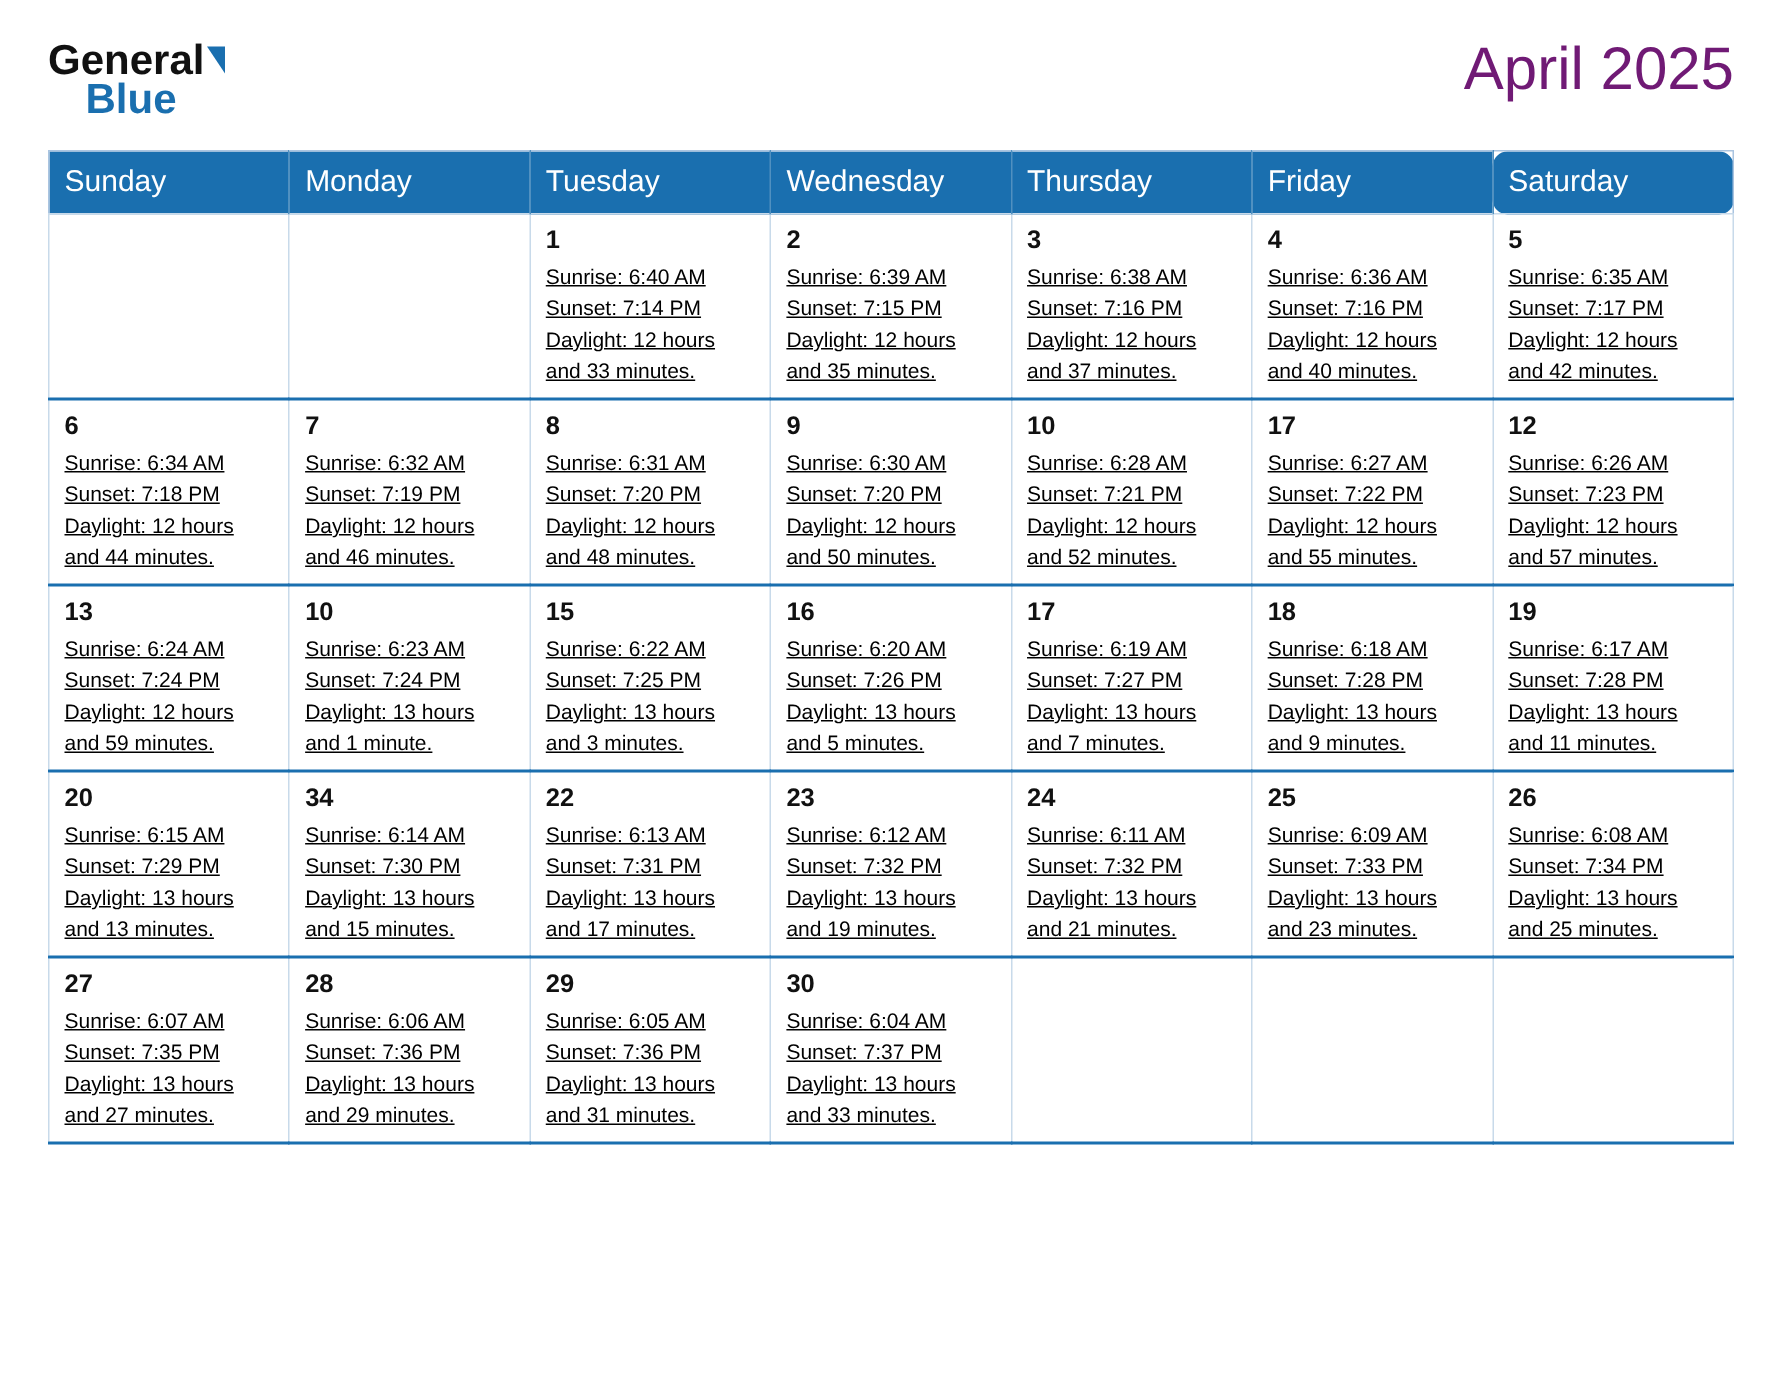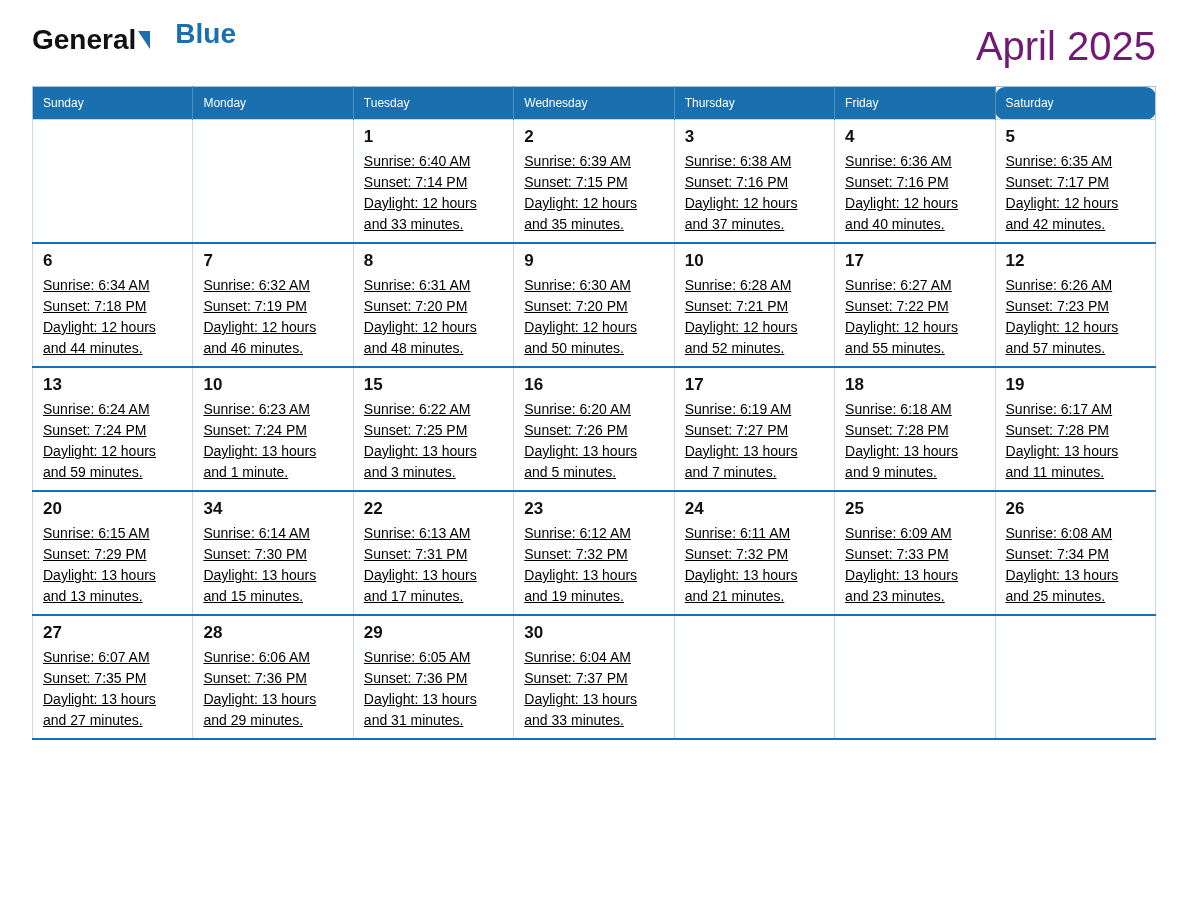--- a/index.html
+++ b/index.html
@@ -35,21 +35,21 @@
     .calendar {
       width: 100%;
       border-collapse: collapse;
       border: 1px solid #aac4e0;
     }
     .calendar thead tr th {
       background-color: #1a6faf;
       color: #fff;
       padding: 9px 10px;
       text-align: left;
-      font-size: 12px;
+      font-size: 20px;
       font-weight: normal;
       border-right: 1px solid #5090c0;
     }
     .calendar thead tr th:last-child { border-right: none; border-radius: 10px; }
     .calendar tbody tr td {
       border: 1px solid #c8daea;
       vertical-align: top;
       padding: 7px 10px;
       width: 14.28%;
       min-height: 110px;
@@ -66,20 +66,21 @@
     }
     .day-info {
       font-size: 14px;
       color: #000000;
       line-height: 1.5;
       text-decoration: underline;
     }
     td.empty { background: #fff; }
     .logo-wrapper {
       display: flex;
+      flex-direction: column;
     }
     .logo-top {
       display: flex;
       align-items: center;
     }
     .logo-general {
       font-size: 28px;
       font-weight: bold;
       color: #111;
     }

